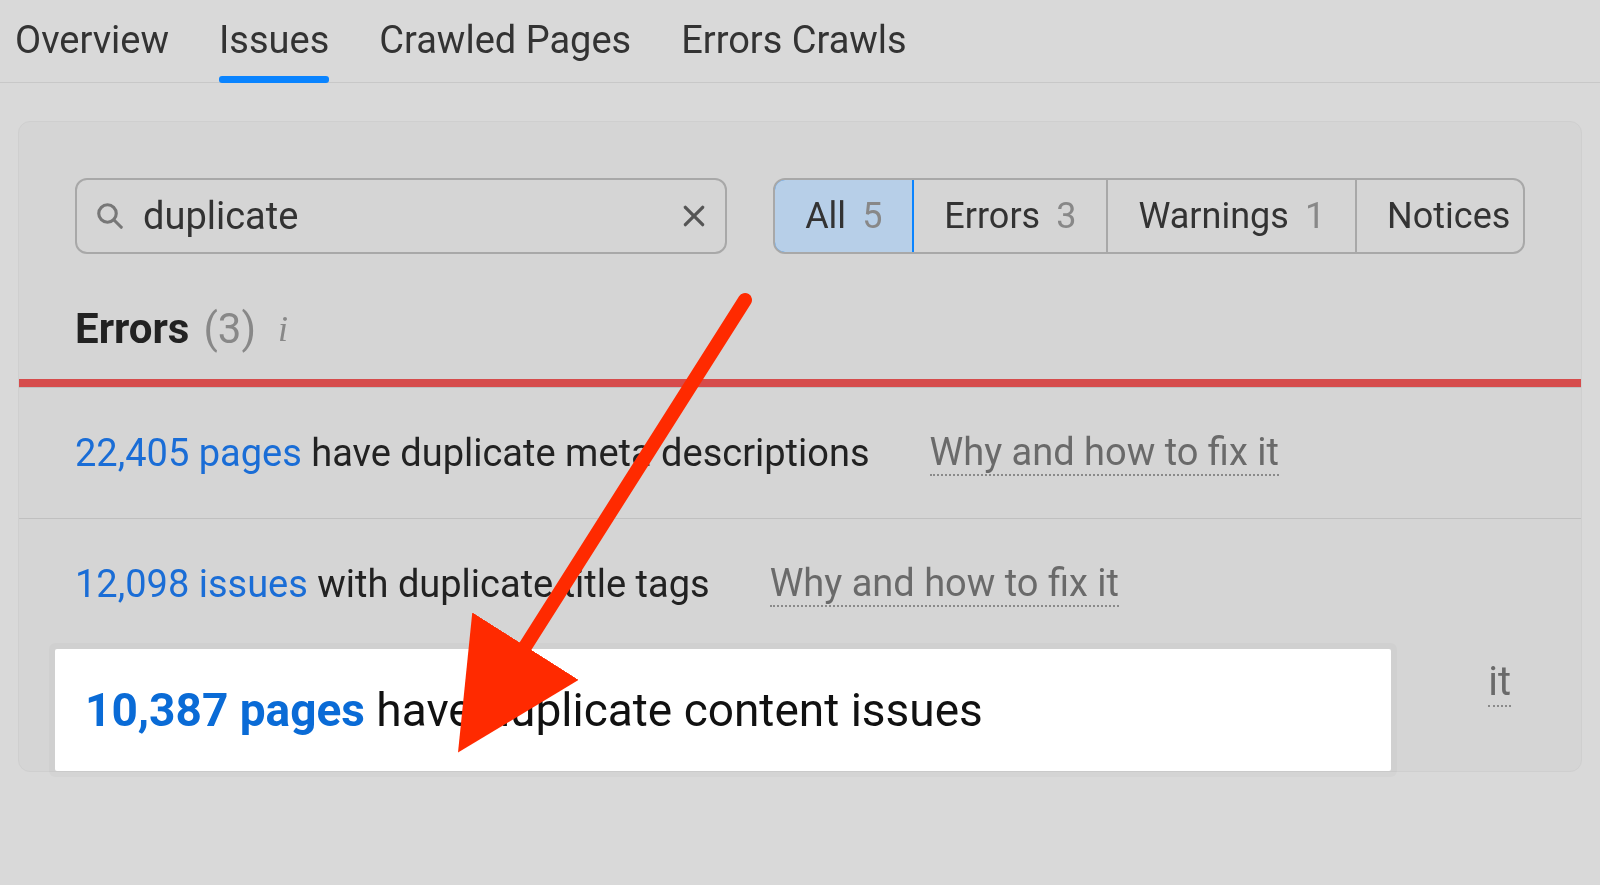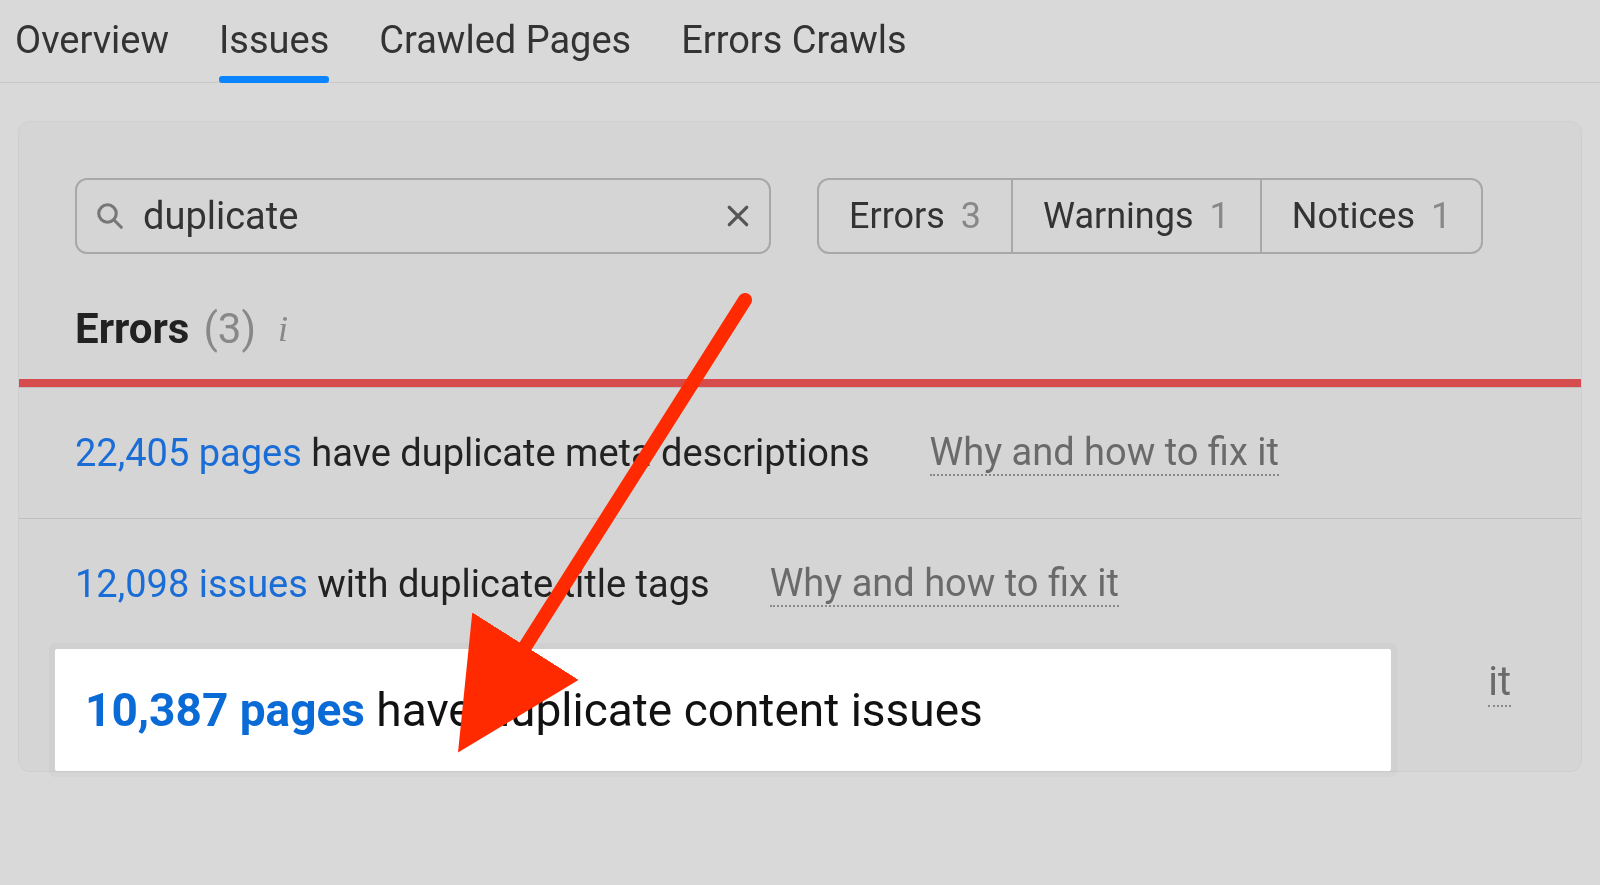--- a/index.html
+++ b/index.html
@@ -186,20 +186,24 @@
       <span class="search-value">duplicate</span>
       <span class="clear-btn">
         <svg width="26" height="26" viewBox="0 0 24 24" fill="none" stroke="#555" stroke-width="3" stroke-linecap="round">
           <line x1="4" y1="4" x2="20" y2="20"></line>
           <line x1="20" y1="4" x2="4" y2="20"></line>
         </svg>
       </span>
     </div>
 
     <div class="filter-chips">
+      <div class="chip active">
+        <span>All</span>
+        <span class="count">5</span>
+      </div>
       <div class="chip">
         <span>Errors</span>
         <span class="count">3</span>
       </div>
       <div class="chip">
         <span>Warnings</span>
         <span class="count">1</span>
       </div>
       <div class="chip">
         <span>Notices</span>

